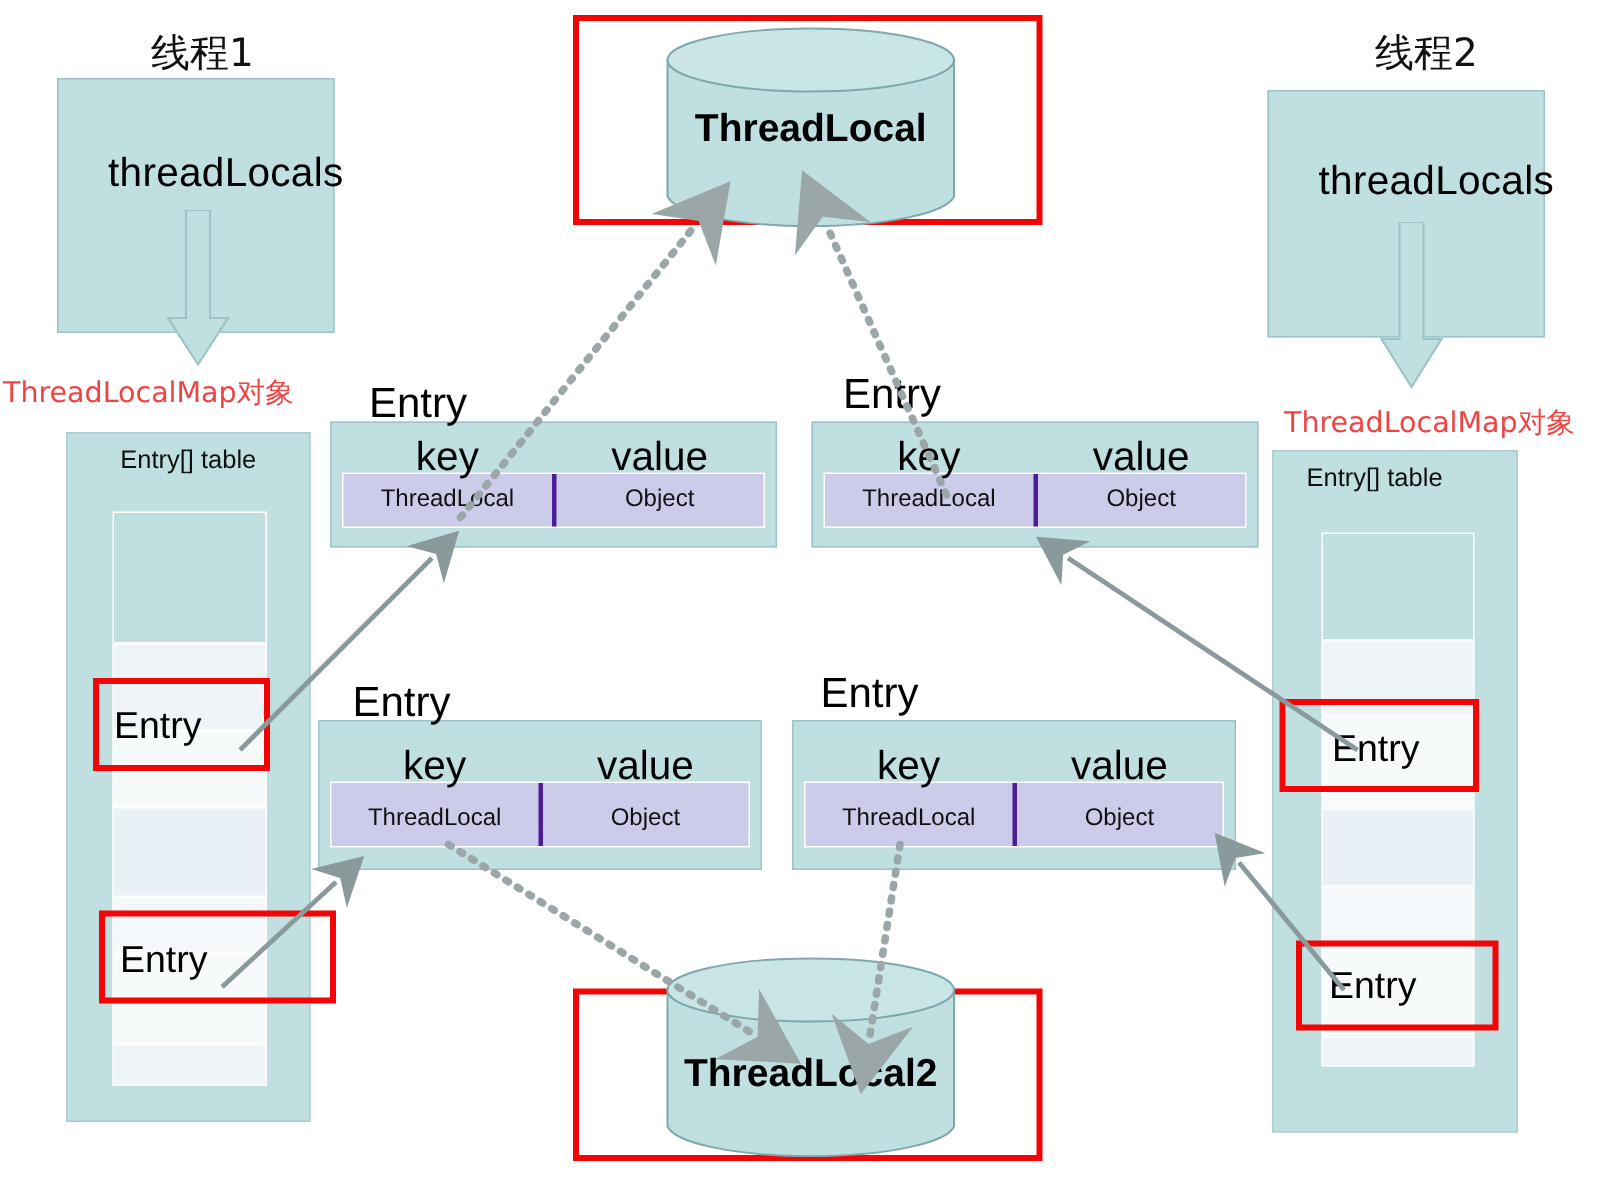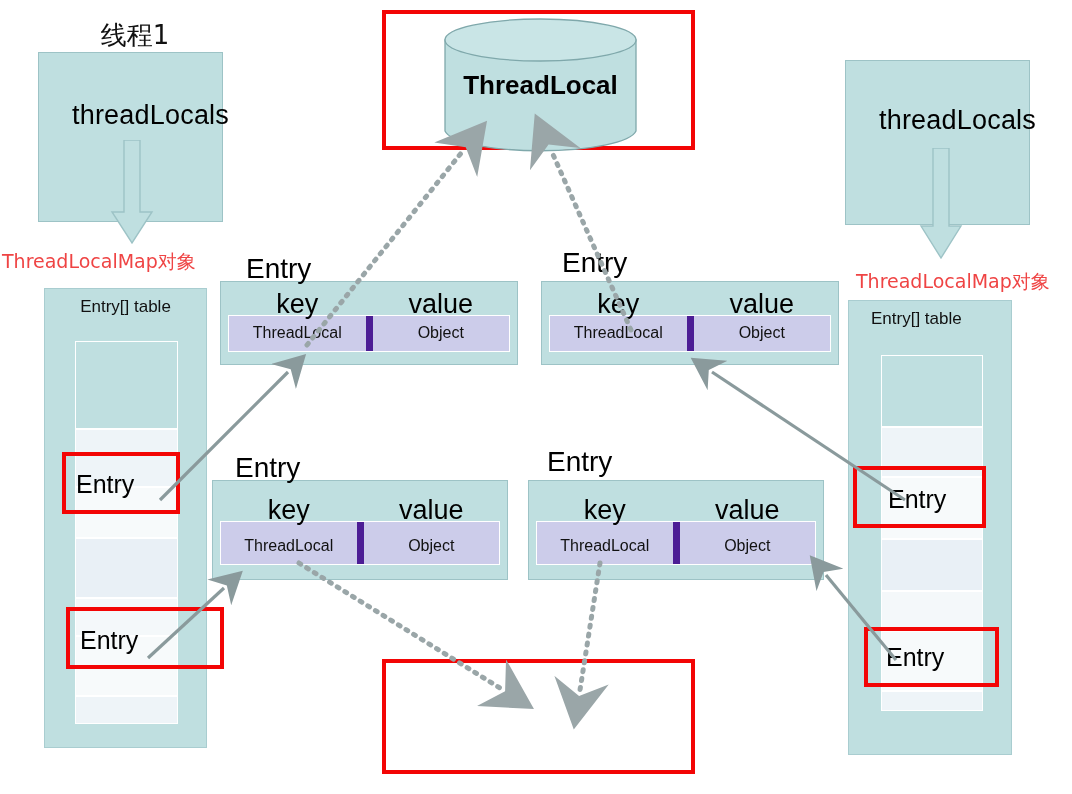--- a/index.html
+++ b/index.html
@@ -121,21 +121,21 @@
     display:flex;
     background:#ccccea;
     border:1px solid #ffffff;
     box-sizing:border-box;
   }
   .kv-cell{
     flex:1;
     position:relative;
     box-sizing:border-box;
   }
-  .kv-cell + .kv-cell{border-left:7px solid #4c1d95;}
+  .kv-cell + .kv-cell{border-left:3px solid #4c1d95;}
   .kv-head{
     position:absolute;
     left:0;right:0;
     top:-27px;
     text-align:center;
     font-size:27px;
     color:#000;
     white-space:nowrap;
   }
   .kv-val{
@@ -193,20 +193,21 @@
     <div class="slot light4" style="left:30px;top:347px;width:103px;height:60px;"></div>
     <div class="slot light1" style="left:30px;top:407px;width:103px;height:28px;"></div>
   </div>
 
   <div class="abs slot-label" style="left:76px;top:470px;">Entry</div>
   <div class="abs slot-label" style="left:80px;top:626px;">Entry</div>
 
   <div class="redbox" style="left:62px;top:452px;width:118px;height:62px;"></div>
   <div class="redbox" style="left:66px;top:607px;width:158px;height:62px;"></div>
 
+  <div class="abs thread-title" style="left:856px;top:18px;width:190px;">线程2</div>
 
   <div class="abs panel tl-box" style="left:845px;top:60px;width:185px;height:165px;">
     <span>threadLocals</span>
   </div>
 
   <div class="abs fat-arrow" style="left:919px;top:148px;">
     <svg width="44" height="112" viewBox="0 0 44 112">
       <polygon points="14,0 30,0 30,78 42,78 22,110 2,78 14,78" fill="#bfdfe0" stroke="#9dc3c6" stroke-width="1.4"></polygon>
     </svg>
   </div>
@@ -236,20 +237,27 @@
   <div class="cyl" style="left:443px;top:18px;width:195px;height:135px;">
     <svg width="195" height="135" viewBox="0 0 195 135">
       <path d="M2,22 L2,113 A96,22 0 0 0 193,113 L193,22 Z" fill="#bfdfe0" stroke="#7fa8ab" stroke-width="1.3"></path>
       <ellipse cx="97.5" cy="22" rx="95.5" ry="21" fill="#c9e5e6" stroke="#7fa8ab" stroke-width="1.3"></ellipse>
     </svg>
     <div class="cyl-label" style="top:52px;">ThreadLocal</div>
   </div>
 
   <div class="redbox" style="left:382px;top:659px;width:313px;height:115px;"></div>
 
+  <div class="cyl" style="left:443px;top:638px;width:195px;height:135px;">
+    <svg width="195" height="135" viewBox="0 0 195 135">
+      <path d="M2,22 L2,113 A96,22 0 0 0 193,113 L193,22 Z" fill="#bfdfe0" stroke="#7fa8ab" stroke-width="1.3"></path>
+      <ellipse cx="97.5" cy="22" rx="95.5" ry="21" fill="#c9e5e6" stroke="#7fa8ab" stroke-width="1.3"></ellipse>
+    </svg>
+    <div class="cyl-label" style="top:62px;">ThreadLocal2</div>
+  </div>
 
   <div class="entry-card" style="left:220px;top:281px;width:298px;height:84px;">
     <div class="ec-title" style="left:25px;top:-27px;">Entry</div>
     <div class="kv-wrap">
       <div class="kv-cell">
         <div class="kv-head">key</div>
         <div class="kv-val">ThreadLocal</div>
       </div>
       <div class="kv-cell">
         <div class="kv-head">value</div>

